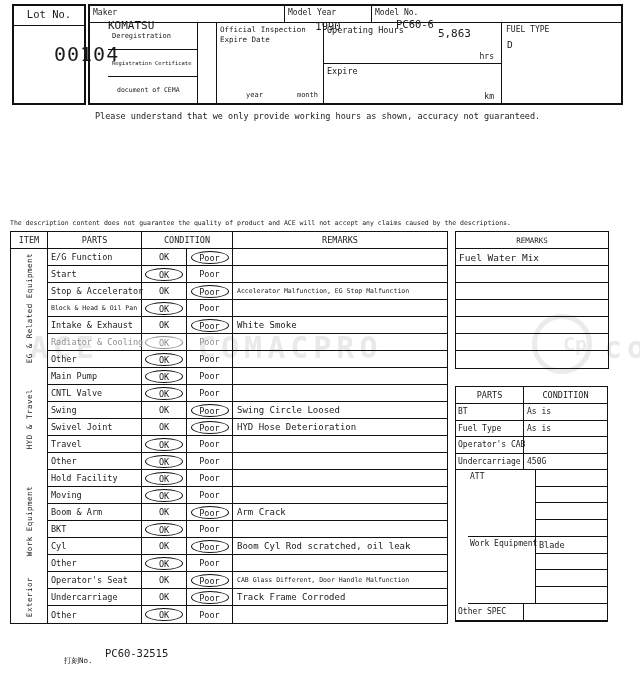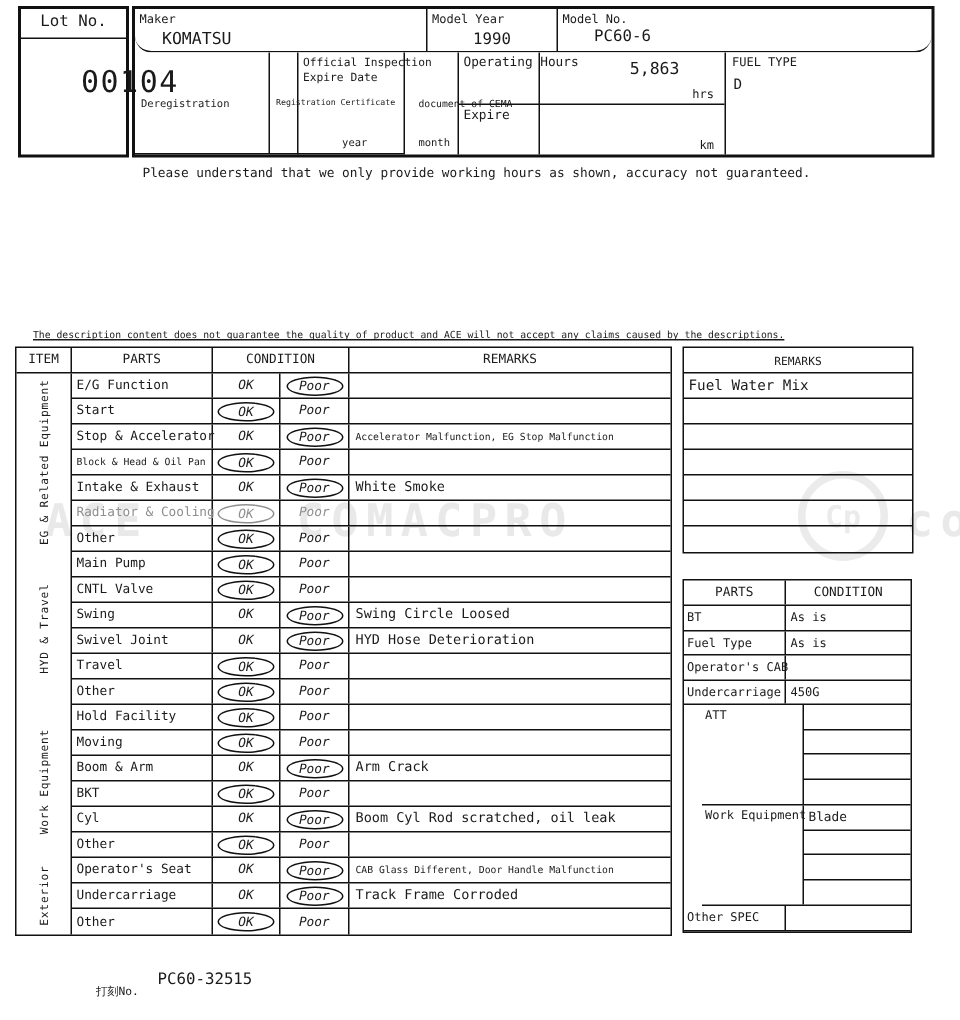--- a/index.html
+++ b/index.html
@@ -6,87 +6,87 @@
   body{
     width:640px;height:680px;position:relative;background:#ffffff;
     font-family:"DejaVu Sans Mono","Liberation Mono",monospace;
     color:#1a1a1a;overflow:hidden;
   }
   .abs{position:absolute;}
   
   .wm{position:absolute;color:#e9e9e9;font-weight:bold;}
   .wm-text{font-size:30px;letter-spacing:5px;}
   .wm-logo{width:50px;height:50px;border:5px solid #ebebeb;border-radius:50%;
-    display:flex;align-items:center;justify-content:center;font-size:20px;color:#ebebeb;}
+    display:flex;align-items:center;justify-content:flex-end;font-size:20px;color:#ebebeb;}
   
   .lot-box{left:12px;top:4px;width:74px;height:101px;border:2px solid #111;box-sizing:border-box;}
   .lot-title{height:17px;border-bottom:1.5px solid #111;text-align:center;font-size:10.5px;padding-top:2px;}
   .lot-value{text-align:center;font-size:20px;letter-spacing:1px;margin-top:16px;margin-left:40px;}
   
   .header-box{left:88px;top:4px;width:535px;height:101px;border:2px solid #111;box-sizing:border-box;
     display:flex;flex-direction:column;}
   .hrow{display:flex;box-sizing:border-box;}
-  .hrow1{height:29px;border-bottom:1px solid #111;border-radius:11px;}
+  .hrow1{height:17px;border-bottom:1px solid #111;}
   .hrow2{height:31px;border-bottom:1px solid #111;}
   .hrow3{flex:1;}
   .hcell{box-sizing:border-box;border-right:1px solid #111;position:relative;}
   .hcell:last-child{border-right:none;}
   .hlabel{font-size:8px;padding:2px 0 0 3px;}
   .c-maker{width:195px;}
   .c-myear{width:87px;}
   .c-mno{flex:1;}
   .v-maker{font-size:11px;margin:2px 0 0 18px;}
   .v-myear{font-size:10.5px;text-align:center;margin-top:3px;}
   .v-mno{font-size:10.5px;margin:1px 0 0 24px;}
   .c-serial{width:237px;}
   .v-serial{font-size:10.5px;margin:2px 0 0 14px;}
   .c-reg{width:53px;font-size:8px;text-align:center;line-height:1.25;padding-top:4px;}
   .c-e1{width:72px;} .c-e2{width:37px;} .c-e3{width:36px;} .c-e4{width:49px;}
   .c-ac{width:51px;display:flex;flex-direction:column;}
   .ac-top{height:15px;border-bottom:1px solid #111;text-align:center;font-size:8.5px;padding-top:2px;box-sizing:border-box;}
   .ac-bot{flex:1;text-align:center;font-size:9px;padding-top:2px;}
-  .c-mini{width:109px;display:flex;flex-direction:row;}
+  .c-mini{width:127px;display:flex;flex-direction:column;align-items:center;}
   .minirow{flex:1;display:flex;border-bottom:1px solid #111;box-sizing:border-box;}
   .minirow:last-child{border-bottom:none;}
   .mini-label{width:90px;border-right:1px solid #111;box-sizing:border-box;display:flex;align-items:center;padding-left:4px;}
   .ml-0{font-size:7px;} .ml-1{font-size:5.5px;} .ml-2{font-size:6.5px;padding-left:9px;}
   .mini-check{flex:1;}
   .c-official{width:107px;padding:2px 0 0 3px;font-size:7.5px;line-height:1.3;}
   .ym{position:absolute;bottom:3px;right:5px;font-size:7px;}
   .ym .yr{margin-right:34px;}
   .c-oph{width:178px;display:flex;flex-direction:column;}
   .oph-row{flex:1;position:relative;border-bottom:1px solid #111;box-sizing:border-box;}
   .oph-row:last-child{border-bottom:none;}
   .oph-label{font-size:8.5px;padding:2px 0 0 3px;}
   .oph-value{position:absolute;right:30px;top:4px;font-size:11px;}
   .oph-unit{position:absolute;right:7px;bottom:2px;font-size:8px;}
   .c-fuel{flex:1;padding:2px 0 0 4px;}
   .v-fuel{font-size:9.5px;margin:5px 0 0 1px;}
   .note-line{left:95px;top:111px;font-size:8.5px;}
-  .disclaimer{left:22px;top:219px;font-size:6.5px;text-decoration:underline;}
+  .disclaimer{left:10px;top:219px;font-size:6.5px;}
   
   .main-table{left:10px;top:231px;width:438px;border:1.5px solid #111;box-sizing:border-box;background:transparent;}
   .thead{display:flex;height:17px;border-bottom:1px solid #111;box-sizing:border-box;font-size:8.5px;}
   .thead>div{display:flex;align-items:center;justify-content:center;box-sizing:border-box;}
   .hc-item{width:37px;border-right:1px solid #111;}
   .hc-parts{width:94px;border-right:1px solid #111;}
   .hc-cond{width:91px;border-right:1px solid #111;}
   .hc-rem{flex:1;}
   .tgroup{display:flex;}
   .glabel{width:37px;border-right:1px solid #111;box-sizing:border-box;display:flex;align-items:center;justify-content:center;}
   .glabel span{writing-mode:vertical-rl;transform:rotate(180deg);font-size:7.5px;letter-spacing:0.5px;white-space:nowrap;}
   .grows{flex:1;display:flex;flex-direction:column;}
   .trow{display:flex;height:17px;border-bottom:1px solid #111;box-sizing:border-box;align-items:center;}
   .tgroup:last-child .trow:last-child{border-bottom:none;}
   .cell{box-sizing:border-box;height:100%;display:flex;align-items:center;}
   .part{width:94px;border-right:1px solid #111;font-size:8.5px;padding-left:3px;white-space:nowrap;}
   .part.xs{font-size:6.5px;}
   .okc{width:45px;border-right:1px solid #111;justify-content:center;}
   .poorc{width:46px;border-right:1px solid #111;justify-content:center;}
-  .okc span,.poorc span{font-size:8.5px;font-style:italic;}
+  .okc span,.poorc span{font-size:8.5px;}
   .circ{display:inline-block;border:1.5px solid #111;border-radius:50%;width:38px;height:13px;
     line-height:12px;text-align:center;box-sizing:border-box;}
   .remark{flex:1;font-size:9px;padding-left:4px;white-space:nowrap;}
   .remark.xs{font-size:6.5px;}
   .faded .part,.faded span{color:#8f8f8f;}
   .faded .circ{border-color:#8f8f8f;}
   
   .side-remarks{left:455px;top:231px;width:154px;border:1.5px solid #111;box-sizing:border-box;}
   .sr-head{height:17px;border-bottom:1px solid #111;display:flex;align-items:center;justify-content:center;font-size:7.5px;box-sizing:border-box;}
   .srrow{height:17px;border-bottom:1px solid #111;box-sizing:border-box;font-size:9.5px;display:flex;align-items:center;padding-left:3px;}

